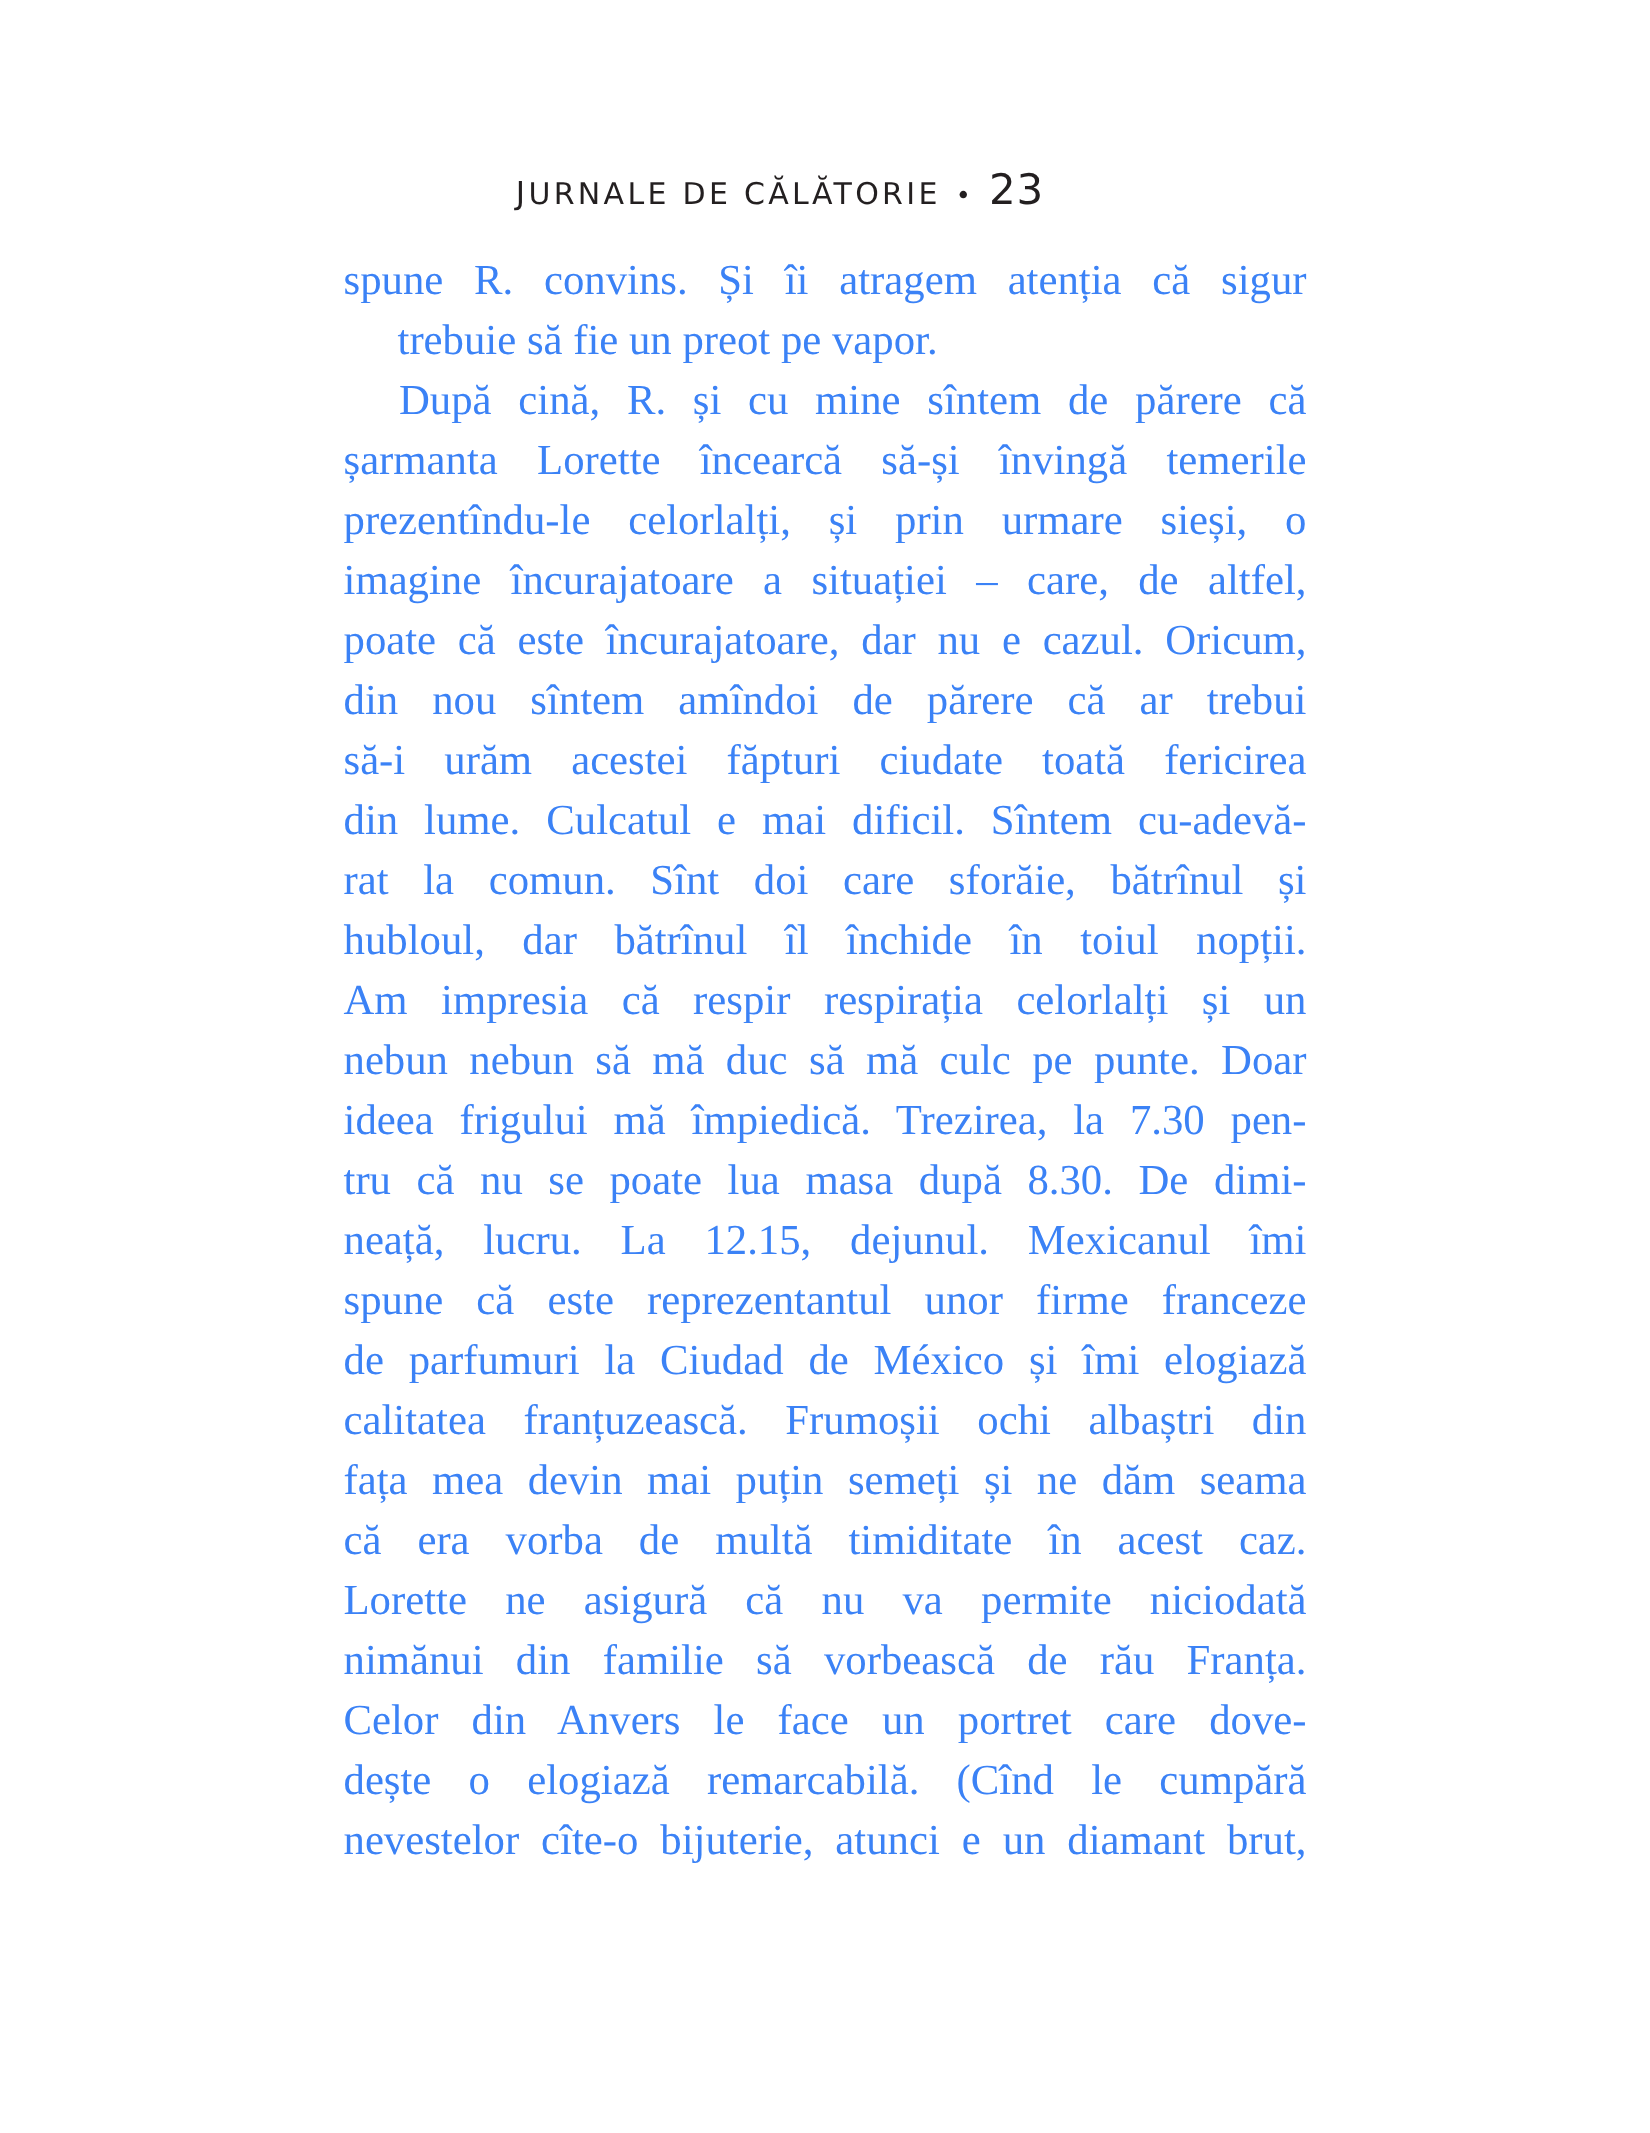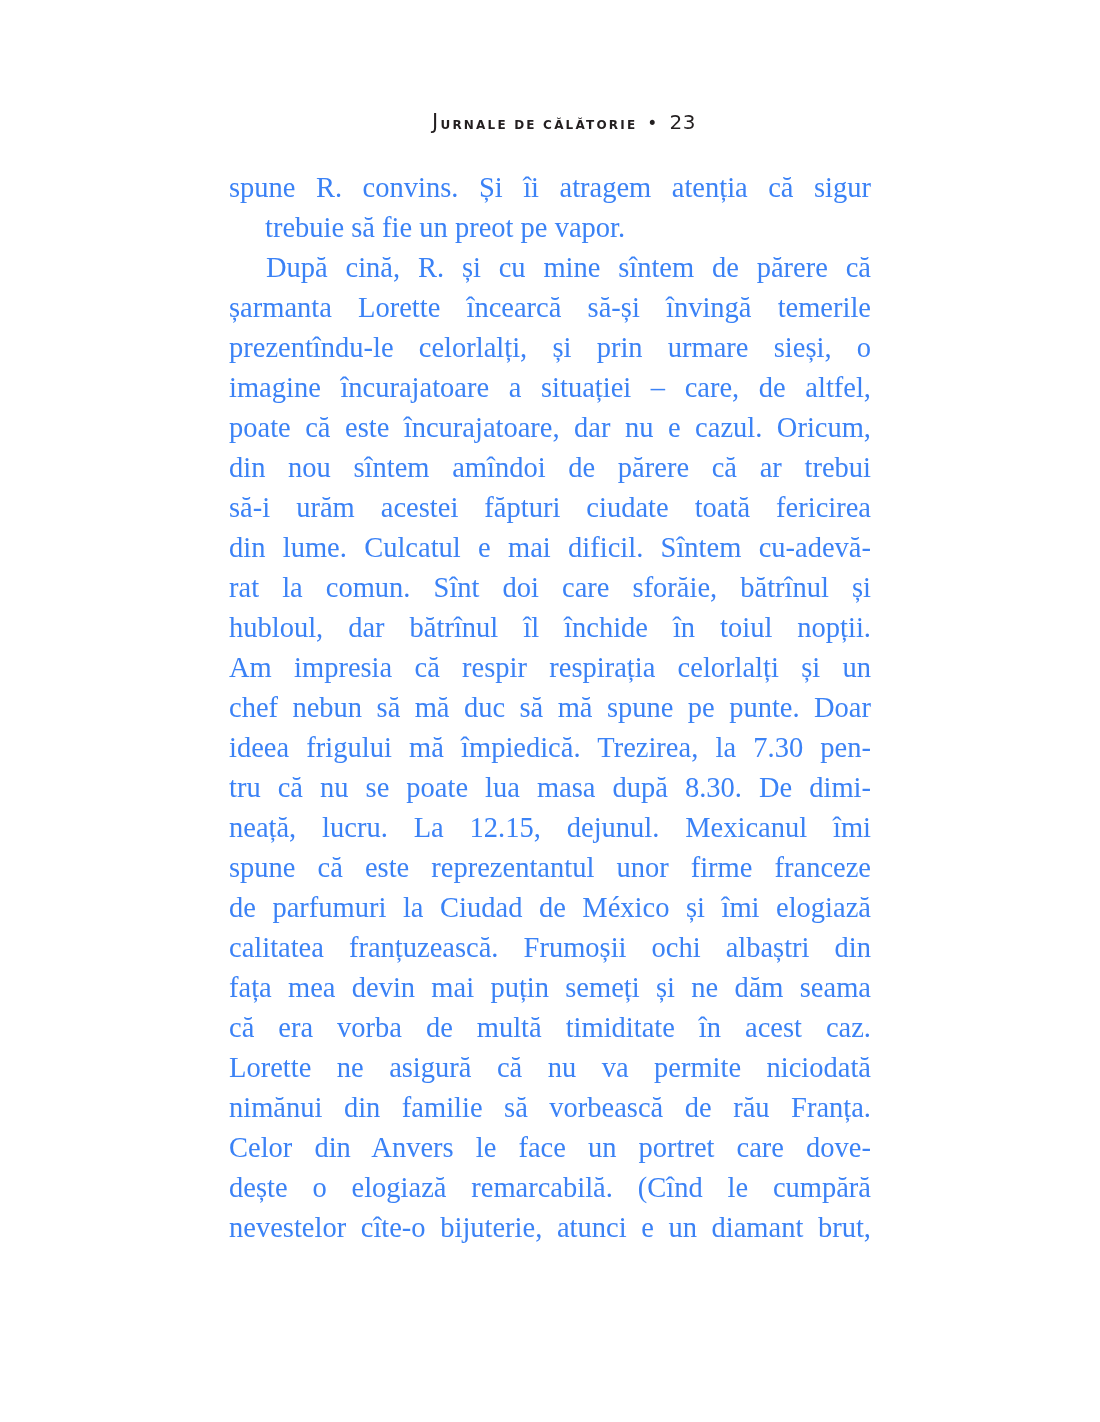--- a/index.html
+++ b/index.html
@@ -28,29 +28,28 @@
       white-space: nowrap;
       font-family: "DejaVu Sans", sans-serif;
       font-size: 17px;
       letter-spacing: 2.2px;
       color: #231f20;
     }
     .header-title .cap {
       font-size: 21px;
     }
     .header-title .small {
-      font-size: 12px;
-      font-weight: bold;
+      font-size: 20px;
     }
     .header-sep {
       margin: 0 10px;
       font-size: 17px;
     }
     .header-page {
-      font-size: 20px;
+      font-size: 28px;
       letter-spacing: 0.5px;
     }
     .text-block {
       position: absolute;
       top: 168px;
       left: 229px;
       width: 642px;
     }
     .line {
       display: block;
@@ -88,21 +87,21 @@
   <span class="line">șarmanta Lorette încearcă să-și învingă temerile</span>
   <span class="line">prezentîndu-le celorlalți, și prin urmare sieși, o</span>
   <span class="line">imagine încurajatoare a situației – care, de altfel,</span>
   <span class="line">poate că este încurajatoare, dar nu e cazul. Oricum,</span>
   <span class="line">din nou sîntem amîndoi de părere că ar trebui</span>
   <span class="line">să-i urăm acestei făpturi ciudate toată fericirea</span>
   <span class="line">din lume. Culcatul e mai dificil. Sîntem cu-adevă-</span>
   <span class="line">rat la comun. Sînt doi care sforăie, bătrînul și</span>
   <span class="line">hubloul, dar bătrînul îl închide în toiul nopții.</span>
   <span class="line">Am impresia că respir respirația celorlalți și un</span>
-  <span class="line">chef nebun să mă duc să mă spune pe punte. Doar</span>
+  <span class="line">nebun nebun să mă duc să mă culc pe punte. Doar</span>
   <span class="line">ideea frigului mă împiedică. Trezirea, la 7.30 pen-</span>
   <span class="line">tru că nu se poate lua masa după 8.30. De dimi-</span>
   <span class="line">neață, lucru. La 12.15, dejunul. Mexicanul îmi</span>
   <span class="line">spune că este reprezentantul unor firme franceze</span>
   <span class="line">de parfumuri la Ciudad de México și îmi elogiază</span>
   <span class="line">calitatea franțuzească. Frumoșii ochi albaștri din</span>
   <span class="line">fața mea devin mai puțin semeți și ne dăm seama</span>
   <span class="line">că era vorba de multă timiditate în acest caz.</span>
   <span class="line">Lorette ne asigură că nu va permite niciodată</span>
   <span class="line">nimănui din familie să vorbească de rău Franța.</span>

